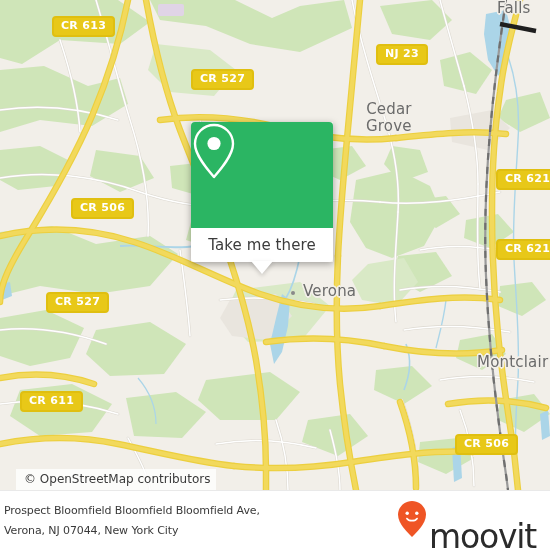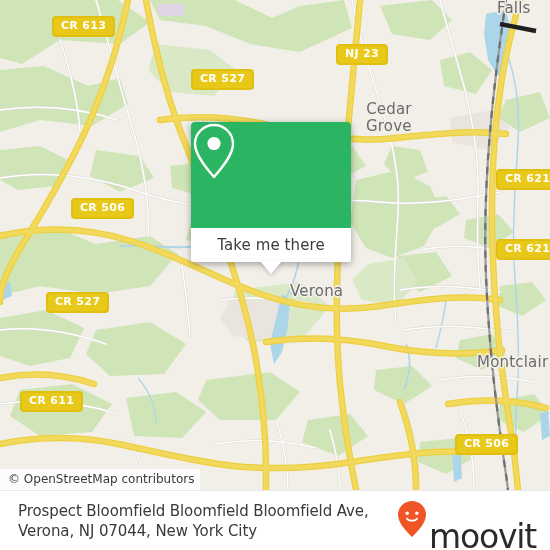--- a/index.html
+++ b/index.html
@@ -54,21 +54,21 @@
   }
   .shield.solid{
     background:#e8c818;
     border-color:#e0bf10;
     color:#ffffff;
   }
 
   
   #popup{
     position:absolute;
-    left:191px;top:122px;width:160px;
+    left:191px;top:122px;width:142px;
     border-radius:0;
     box-shadow:0 2px 7px rgba(0,0,0,.34);
     overflow:visible;
     z-index:40;
     text-align:right;
   }
   #popup-top{
     background:#2bb563;
     border-radius:4px 4px 0 0;
     height:106px;
@@ -92,21 +92,21 @@
     left:50%;bottom:-12px;
     width:0;height:0;margin-left:-11px;
     border-left:11px solid transparent;
     border-right:11px solid transparent;
     border-top:13px solid #ffffff;
     filter:drop-shadow(0 2px 2px rgba(0,0,0,.18));
   }
 
   
   #osm-attrib{
-    position:absolute;left:0;top:469px;
+    position:absolute;left:16px;top:469px;
     background:rgba(255,255,255,.78);
     color:#3a3a3a;
     font-family:"DejaVu Sans", sans-serif;
     font-size:12px;
     line-height:16px;
     padding:2px 6px 3px 8px;
     z-index:50;
     white-space:nowrap;
   }
 
@@ -114,24 +114,24 @@
   #footer{
     position:absolute;left:0;top:490px;width:550px;height:60px;
     background:#ffffff;
     border-top:1px solid #e9e9e9;
     display:flex;align-items:center;
     box-sizing:border-box;
     z-index:60;
   }
   #footer-address{
     flex:1;
-    padding-left:18px;
+    padding-left:4px;
     color:#3a3a3a;
     font-family:"DejaVu Sans", sans-serif;
-    font-size:15px;
+    font-size:11px;
     line-height:20px;
     white-space:pre-line;
     letter-spacing:-.1px;
   }
   #footer-logo{
     display:flex;align-items:center;
     padding-right:14px;
     gap:2px;
   }
   #footer-logo .logo-word{
@@ -344,27 +344,27 @@
       </g>
       <path d="M503,24 L539,31" stroke="#1f1f1f" stroke-width="4.5" fill="none" opacity="1" transform="translate(-3,0)"></path>
     </svg>
 
     <div class="place-label" style="left:497px;top:0px;">Falls</div>
 
     <div class="place-label" style="left:366px;top:101px;text-align:right;">Cedar
 Grove</div>
 
     <div class="place-dot" style="left:291px;top:291px;"></div>
-    <div class="place-label" style="left:290px;top:283px;">Verona</div>
+    <div class="place-label" style="left:303px;top:283px;">Verona</div>
 
     <div class="place-label" style="left:477px;top:326px;margin-top:28px;">Montclair</div>
 
     <div class="shield solid" style="left:52px;top:16px;">CR 613</div>
     <div class="shield solid" style="left:191px;top:69px;">CR 527</div>
-    <div class="shield solid" style="left:336px;top:44px;">NJ 23</div>
+    <div class="shield solid" style="left:376px;top:44px;">NJ 23</div>
     <div class="shield solid" style="left:496px;top:169px;">CR 621</div>
     <div class="shield solid" style="left:496px;top:239px;">CR 621</div>
     <div class="shield solid" style="left:71px;top:198px;">CR 506</div>
     <div class="shield solid" style="left:46px;top:292px;">CR 527</div>
     <div class="shield solid" style="left:20px;top:391px;">CR 611</div>
     <div class="shield solid" style="left:455px;top:434px;">CR 506</div>
 
     <div id="popup">
       <div id="popup-top">
         <span>

